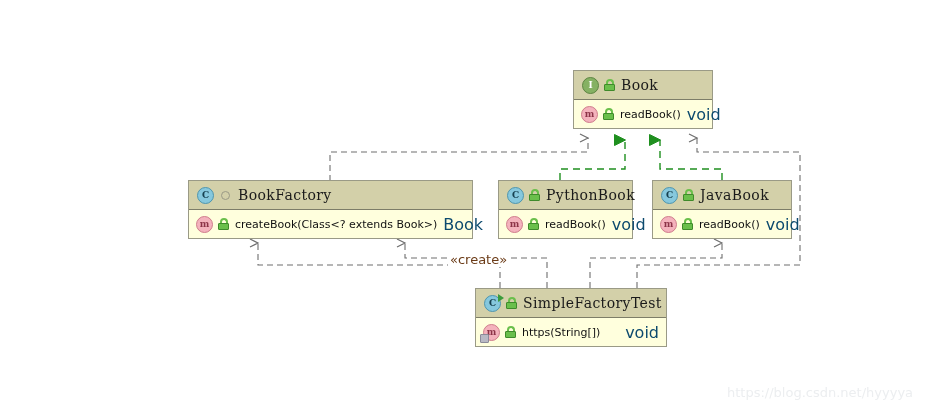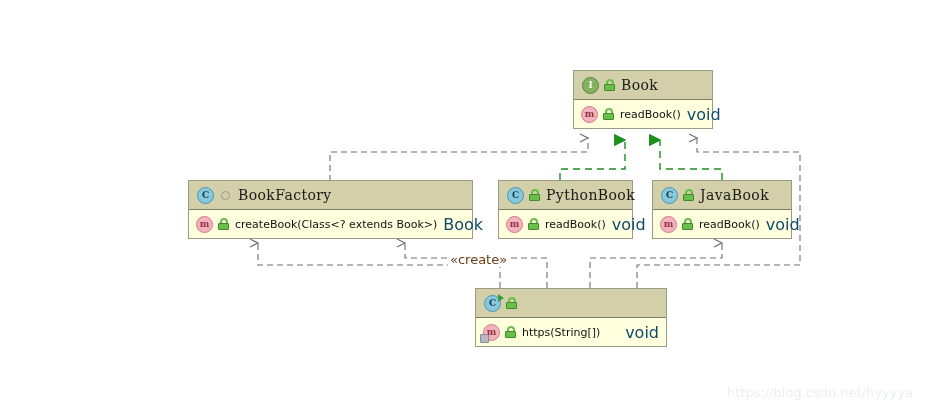--- a/index.html
+++ b/index.html
@@ -270,20 +270,21 @@
   <div class="uml-box" style="left:475px;top:288px;width:192px;">
     <div class="uml-header">
       <span class="ico">
         <span class="ico-circle ico-class">C</span>
         <span class="run-badge"></span>
       </span>
       <span class="lock">
         <span class="shackle"></span>
           <span class="body"></span>
       </span>
+      <span class="cls-name">SimpleFactoryTest</span>
     </div>
     <div class="uml-body">
       <span class="mem-row">
         <span class="ico">
           <span class="ico-circle ico-method">m</span>
           <span class="static-badge"></span>
         </span>
         <span class="lock">
           <span class="shackle"></span>
             <span class="body"></span>

